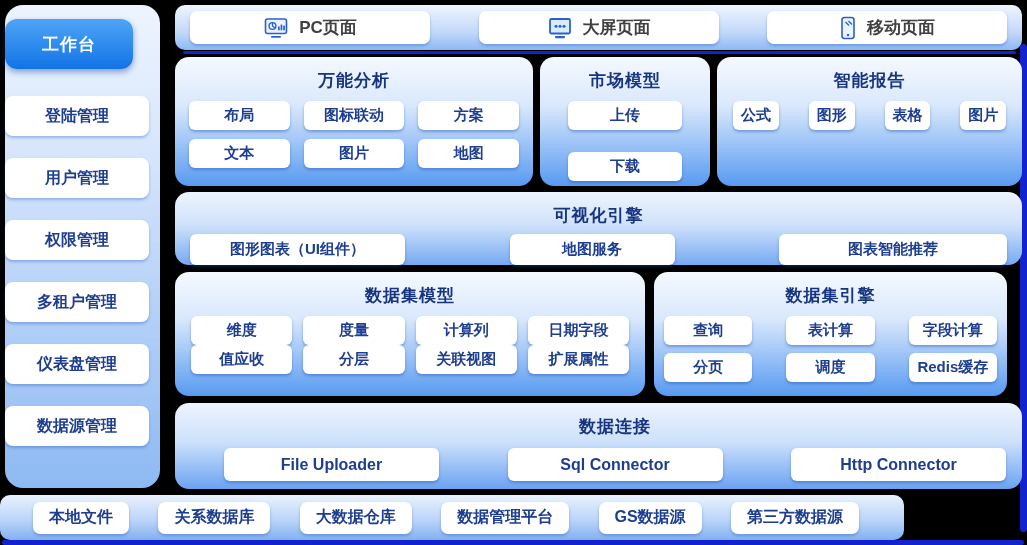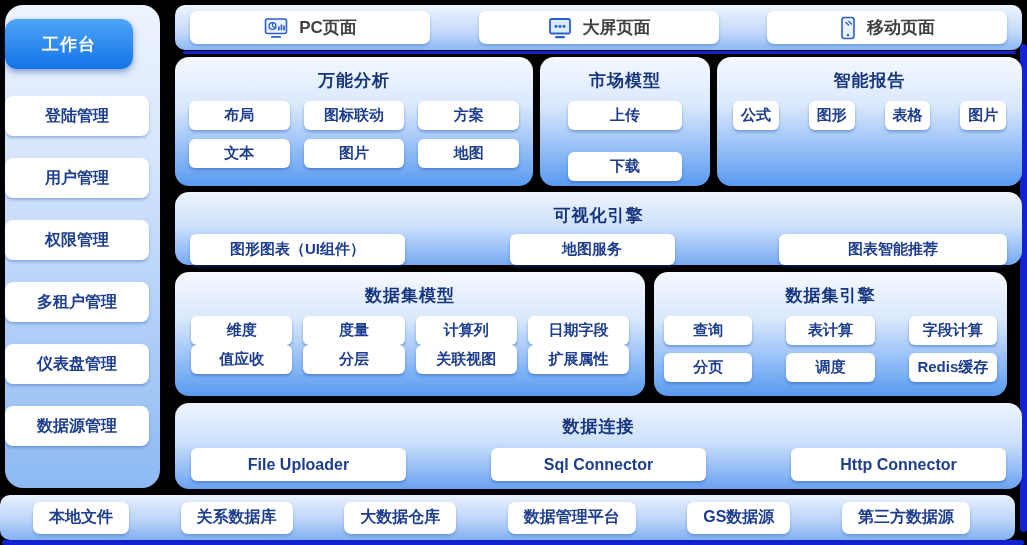--- a/index.html
+++ b/index.html
@@ -91,27 +91,27 @@
   
   .row4{height:124px;}
   .p-dsmodel{width:470px;margin-right:9px;}
   .p-dsengine{width:353px;}
   .grid4{display:grid;grid-template-columns:repeat(4,1fr);gap:0 11px;padding:9px 16px 0;}
   .grid3w{display:grid;grid-template-columns:repeat(3,1fr);gap:8px 34px;padding:9px 10px 0;}
 
   
   .row5{height:86px;border-radius:14px;
     background:linear-gradient(180deg,#eef4fe 0%,#cde1fb 45%,#6aa3f1 100%);
-    box-sizing:border-box;}
+    box-sizing:border-box;padding-left:33px;}
   .conn-btns{display:flex;justify-content:space-between;padding:10px 16px 0;}
   .conn-btns .chip{height:33px;width:215px;font-size:16px;}
 
   
   .bottom-bar{
-    position:absolute;left:0;top:495px;width:1015px;height:45px;border-radius:10px;
+    position:absolute;left:0;top:495px;width:904px;height:45px;border-radius:10px;
     background:linear-gradient(180deg,#e9f1fd 0%,#bcd5f9 55%,#82b1f0 100%);
     display:flex;align-items:center;justify-content:space-between;
     padding:0 45px 0 33px;box-sizing:border-box;
   }
   .src-btn{
     height:32px;border-radius:7px;background:#fff;padding:0 16px;
     color:#1d3d8f;font-size:16px;font-weight:600;
     display:flex;align-items:center;justify-content:center;
     box-shadow:0 2px 3px rgba(35,85,180,.35);white-space:nowrap;
   }

